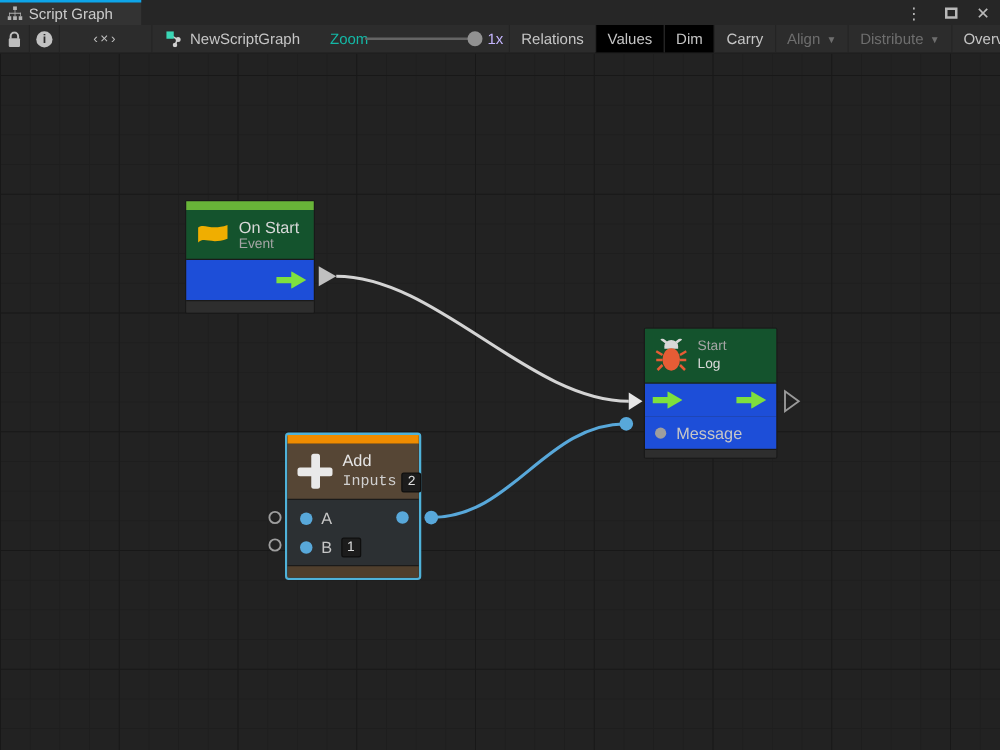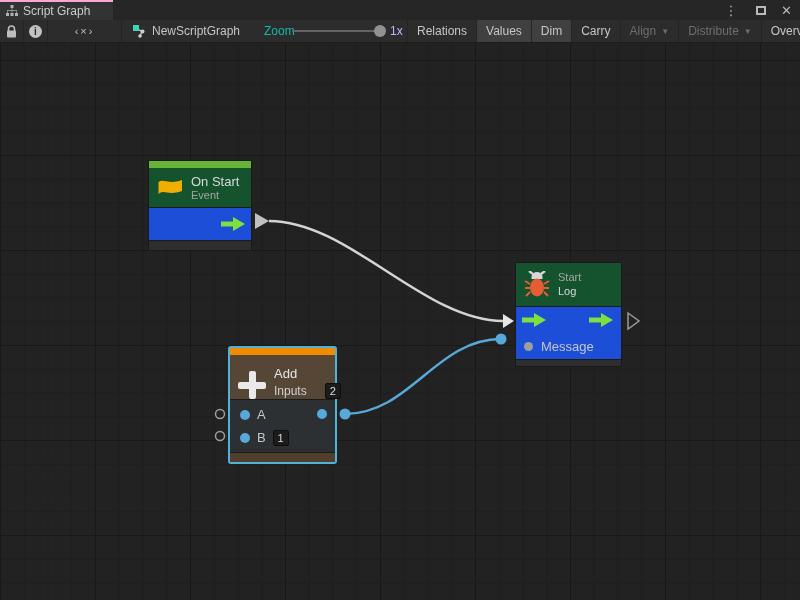--- a/index.html
+++ b/index.html
@@ -2,42 +2,42 @@
 <html><head>
 <meta charset="utf-8">
 <style>
   * { margin:0; padding:0; box-sizing:border-box; }
   html,body { width:800px; height:600px; overflow:hidden; background:#222;
     font-family:"Liberation Sans", sans-serif; -webkit-font-smoothing:antialiased; }
 
   
   .tabbar { position:absolute; left:0; top:0; width:800px; height:20px; background:#262626; }
   .tab { position:absolute; left:0; top:0; width:113px; height:20px; background:#333333;
-    border-top:2px solid #f9a8d4; display:flex; align-items:center; gap:5px; padding-left:6px;
+    border-top:2px solid #0ea5e9; display:flex; align-items:center; gap:5px; padding-left:6px;
     color:#cccccc; font-size:12px; }
   .wctrl { position:absolute; top:0; height:20px; display:flex; align-items:center; color:#b9b9b9; }
   .wmenu { right:62px; font-size:13px; width:14px; justify-content:center; }
   .wmax  { right:34px; }
   .maxbox { display:inline-block; width:10px; height:9px; border:2px solid #b9b9b9; }
   .wclose { right:8px; font-size:13px; }
 
   
   .toolbar { position:absolute; left:0; top:20px; width:800px; height:23px; background:#2c2c2c;
     border-bottom:1px solid #1c1c1c; color:#c6c6c6; font-size:12px; }
   .tsep { position:absolute; top:0; width:1px; height:22px; background:#242424; }
   .tbicon { position:absolute; top:0; height:22px; display:flex; align-items:center; justify-content:center; }
   .graphname { position:absolute; left:133px; top:0; height:22px; display:flex; align-items:center; gap:6px; }
   .zoomlbl { position:absolute; left:264px; top:0; height:22px; display:flex; align-items:center; color:#14b8a6; }
   .ztrack { position:absolute; left:292px; top:10px; width:92px; height:2px; background:#646464; border-radius:1px; }
   .zhandle { position:absolute; left:374px; top:5px; width:12px; height:12px; border-radius:50%; background:#919191; }
   .zval { position:absolute; left:390px; top:0; height:22px; display:flex; align-items:center; color:#c4b5fd; }
   .tbtns { position:absolute; left:407px; top:0; height:22px; display:flex; }
   .tbtn { height:22px; display:flex; align-items:center; padding:0 9px; border-left:1px solid #242424;
     white-space:nowrap; color:#c6c6c6; }
-  .tbtn.active { background:#404040; }
+  .tbtn.active { background:#000000; }
   .tbtn.disabled { color:#6e6e6e; }
   .dd { font-size:8px; margin-left:5px; margin-top:1px; }
   .codeglyph { font-size:11px; letter-spacing:2px; color:#c0c0c0; }
   .infocirc { width:13px; height:13px; border-radius:50%; background:#c2c2c2; color:#2b2b2b;
     font-size:10px; font-weight:bold; display:flex; align-items:center; justify-content:center; }
 
   
   .canvas { position:absolute; left:0; top:43px; width:800px; height:557px; background-color:#222222;
     background-image:
       linear-gradient(#181818 1px, transparent 1px),
@@ -73,21 +73,21 @@
   .n-debug .nhdr { height:44px; }
   .n-debug .nrow { height:26px; border-bottom:none; }
   .n-debug .row-msg { gap:8px; padding-left:8px; }
   .n-debug .nftr { height:7px; }
   .msglbl { font-size:13px; color:#c6c6c6; }
 
   
   .selwrap { position:absolute; left:228px; top:303px; border:2px solid #4fb2d9; border-radius:3px; }
   .n-add { position:relative; left:0; top:0; width:105px; border:none; }
   .n-add .nbar { background:#ef8c00; }
-  .n-add .nhdr { height:45px; background:#564635; border-bottom:1px solid #1a1a1a;align-items:flex-end; }
+  .n-add .nhdr { height:45px; background:#564635; border-bottom:1px solid #1a1a1a; }
   .n-add .nbody { background:#2c3033; }
   .n-add .nrow { height:23px; gap:7px; padding-left:10px; background:transparent; }
   .n-add .nbody { padding-top:3px; height:52px; }
   .n-add .nftr { height:10px; background:#503f2d; }
   .plbl { font-size:13px; color:#c6c6c6; }
   .rportA { position:absolute; right:8px; top:6px; }
 
   .exec-arrow { display:inline-block; width:24px; height:14px; }
   .titles { display:flex; flex-direction:column; justify-content:center; }
 
@@ -254,21 +254,21 @@
     <div class="nftr"></div>
   </div>
 
   <div class="selwrap">
     <div class="node n-add">
       <div class="nbar"></div>
       <div class="nhdr">
         <span class="plus"></span>
         <div class="titles" style="gap:2px;">
           <div class="ntitle" style="color:#e6e6e6;">Add</div>
-          <div style="display:flex; align-items:center; gap:18px;">
+          <div style="display:flex; align-items:center; gap:4px;font-family:Liberation Mono, monospace;">
             <span class="ntitle" style="font-size:12px; color:#d0d0d0;">Inputs</span>
             <span class="valbox">2</span>
           </div>
         </div>
       </div>
       <div class="nbody">
         <div class="nrow">
           <span class="portdot"></span>
           <span class="plbl">A</span>
           <span class="portdot rportA"></span>

